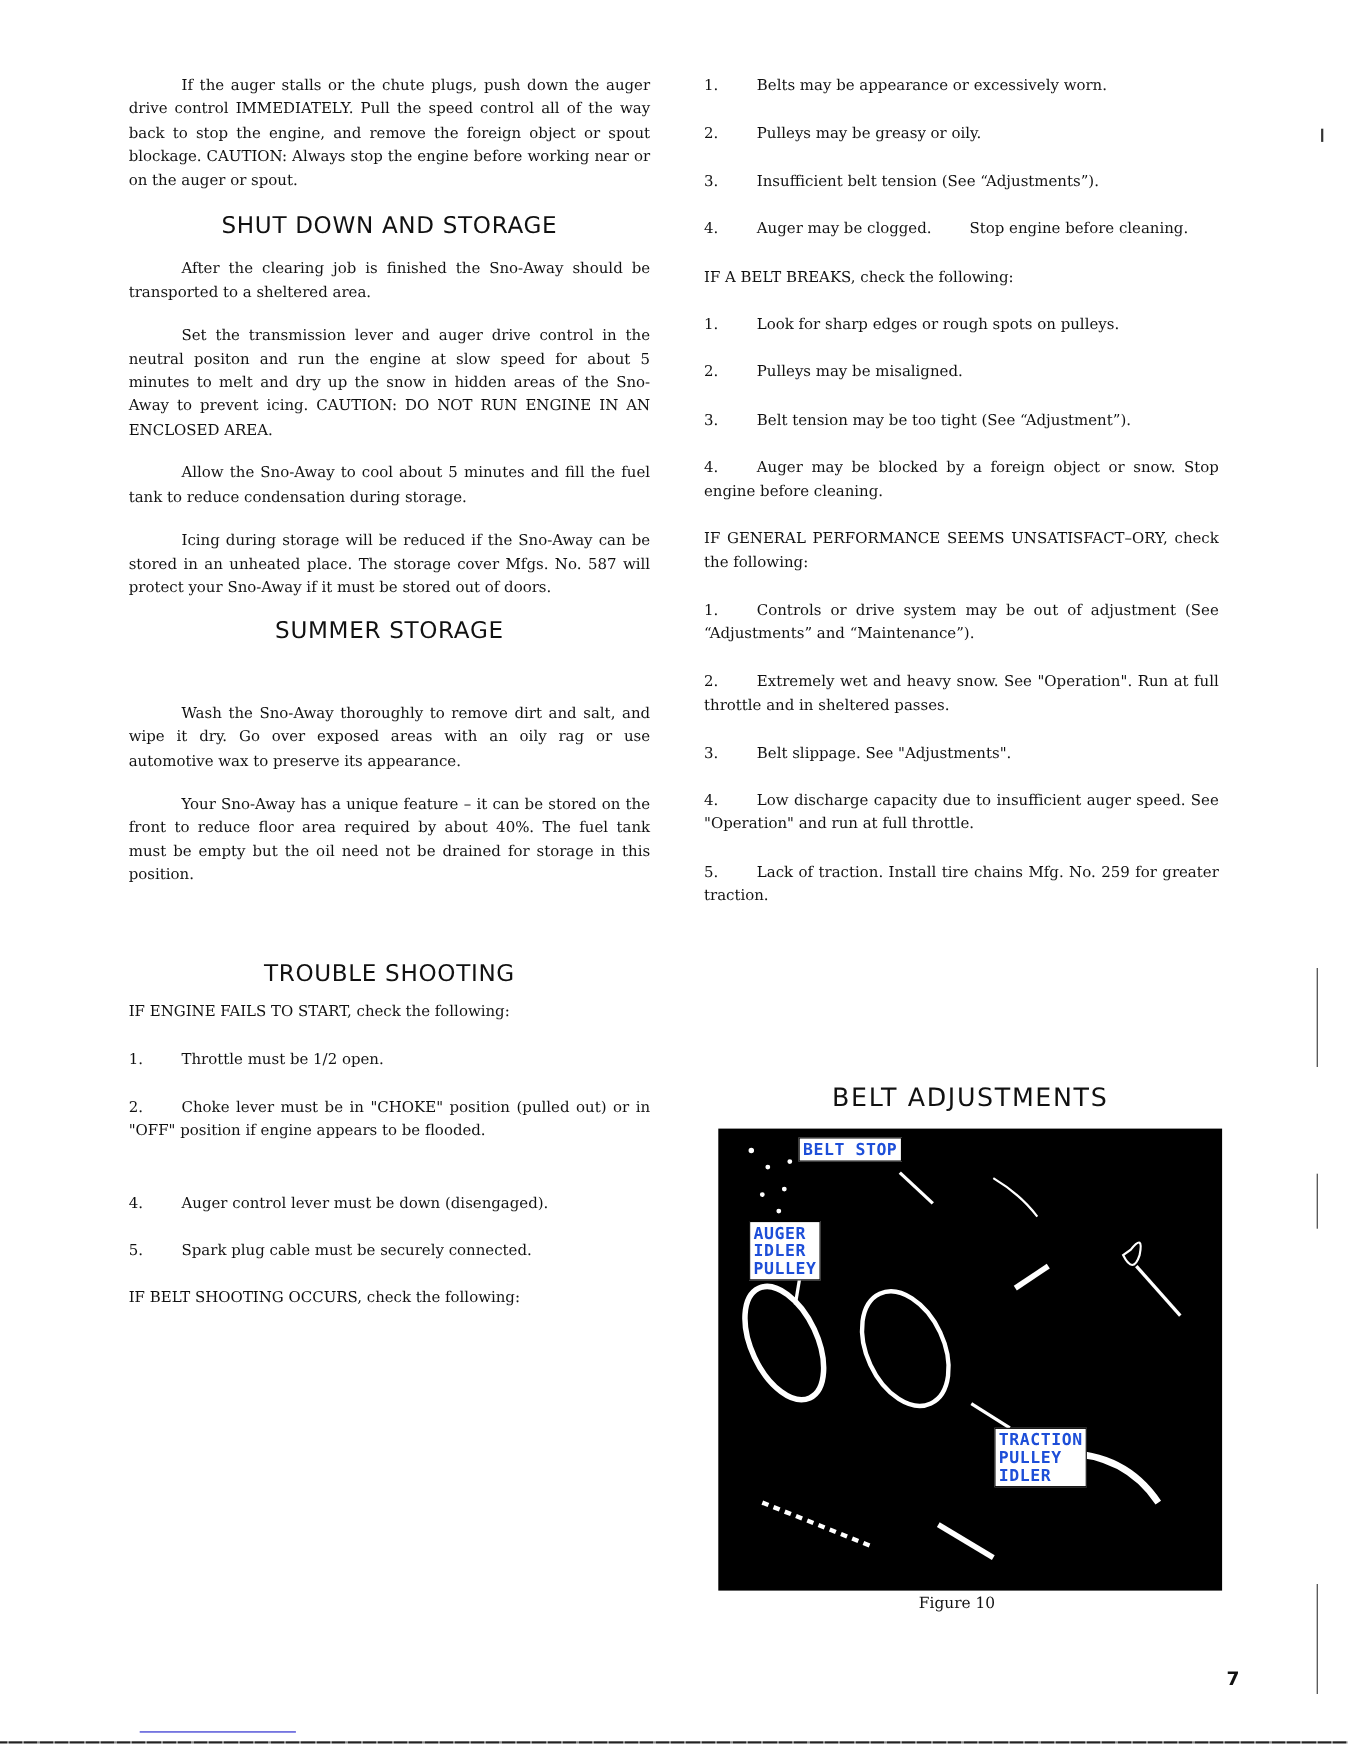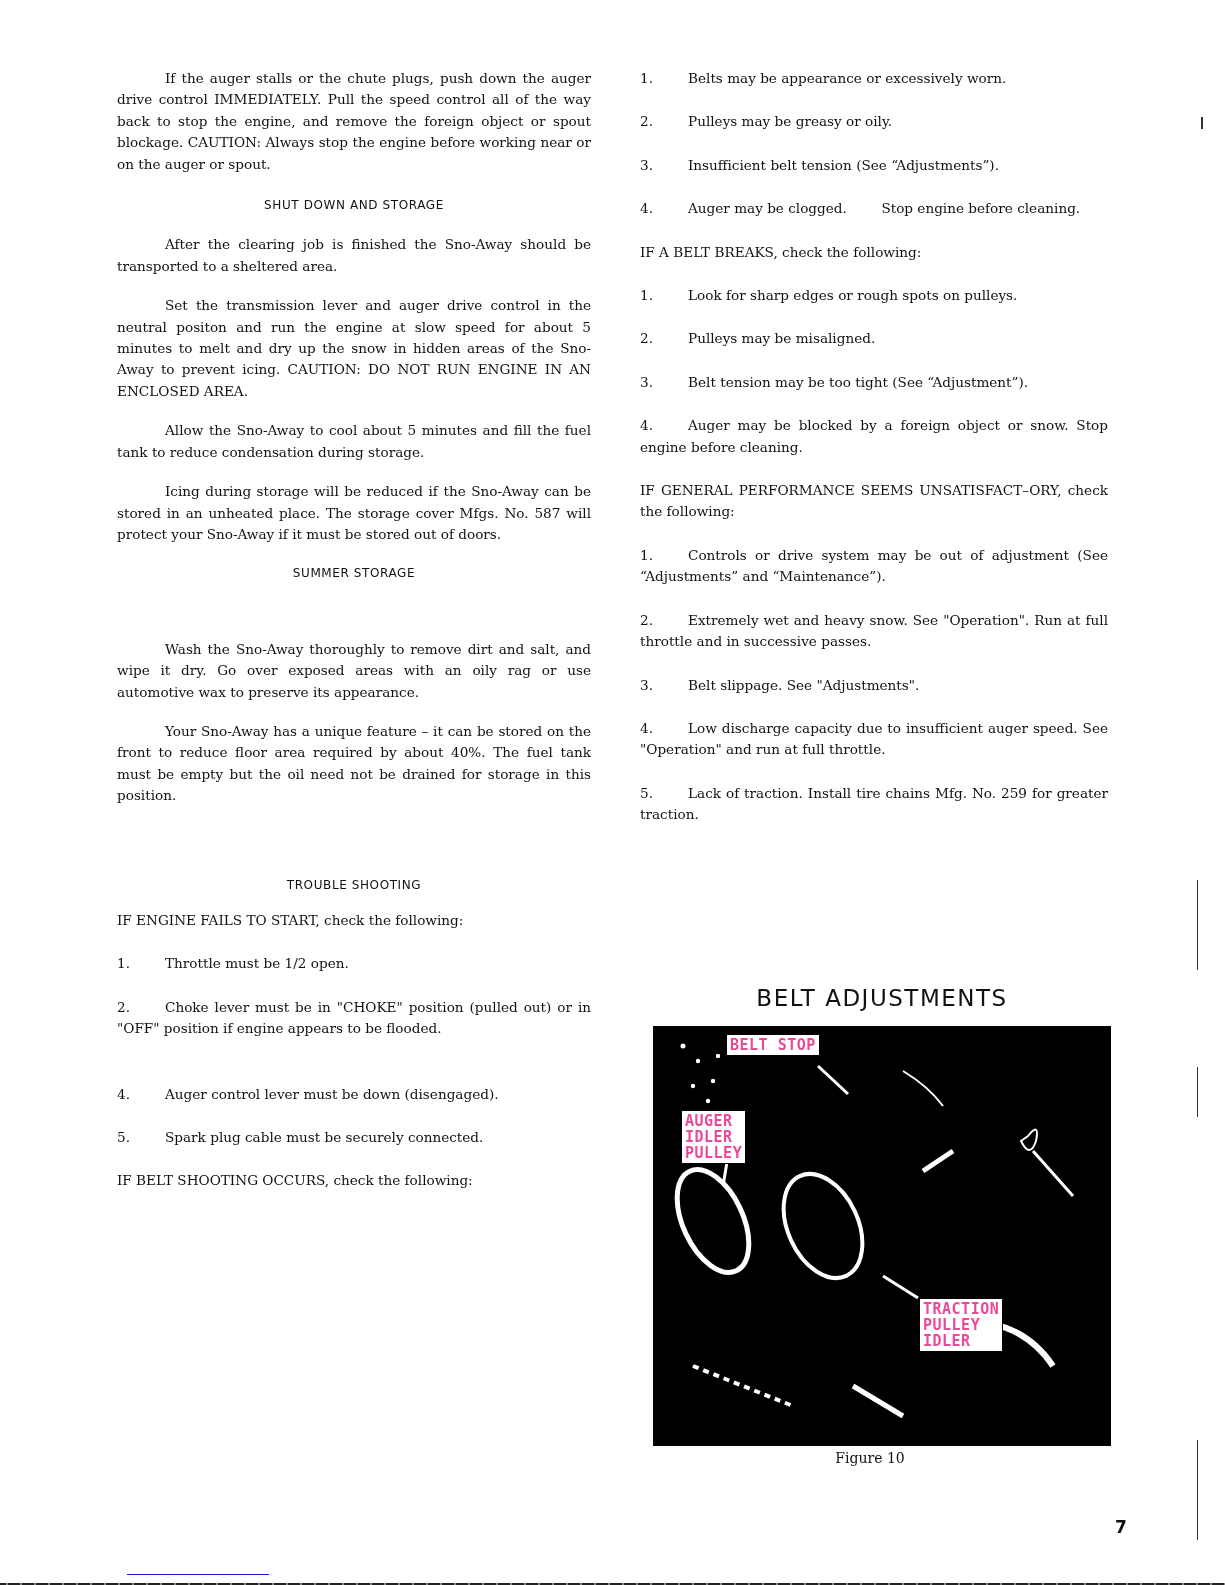--- a/index.html
+++ b/index.html
@@ -8,48 +8,48 @@
     font-family: "DejaVu Serif", "Liberation Serif", serif;
     color: #111;
   }
   .col { position: absolute; top: 68px; width: 474px; font-size: 13.6px; line-height: 21.4px; }
   .col-left { left: 117px; }
   .col-right { left: 640px; width: 468px; }
   p { margin: 0; text-align: justify; }
   p.indent { text-indent: 48px; }
   .heading {
     font-family: "DejaVu Sans", "Liberation Sans", sans-serif;
-    font-size: 12px; letter-spacing: 0.6px; text-align: center; font-weight: normal;
+    font-size: 21px; letter-spacing: 0.6px; text-align: center; font-weight: normal;
     margin: 0;
   }
   .item { display: block; text-align: justify; }
   .item .num { display: inline-block; width: 48px; }
   .lead { margin: 0; }
   .gap-s { height: 18px; }
   .gap-m { height: 22px; }
 
   .fig-title {
     position: absolute; left: 653px; width: 458px; top: 985px;
     font-family: "DejaVu Sans", "Liberation Sans", sans-serif;
     font-size: 23px; letter-spacing: 1.5px; text-align: center;
   }
   .photo {
     position: absolute; left: 653px; top: 1026px; width: 458px; height: 420px;
     background: #000; overflow: hidden;
   }
   .photo svg { position: absolute; left: 0; top: 0; }
   .label {
-    position: absolute; background: #fff; color: #ec4899;
+    position: absolute; background: #fff; color: #1d4ed8;
     font-family: "DejaVu Sans Mono", "Liberation Mono", monospace;
     font-weight: bold; font-size: 15px; line-height: 16px; padding: 2px 3px;
     border: 1px solid #000; letter-spacing: 0.5px;
   }
   .label-belt-stop { left: 73px; top: 8px; }
   .label-auger { left: 28px; top: 84px; white-space: pre-line; }
-  .label-traction { left: 266px; top: 272px; white-space: pre-line; }
+  .label-traction { left: 251px; top: 272px; white-space: pre-line; }
   .caption {
     position: absolute; left: 820px; width: 100px; top: 1450px; font-size: 14px;
     text-align: center;
   }
   .page-num {
     position: absolute; left: 1115px; top: 1517px;
     font-family: "DejaVu Sans", "Liberation Sans", sans-serif; font-weight: bold; font-size: 17px;
   }
   .edge-mark { position: absolute; background: #333; width: 2px; }
   .blue-line { position: absolute; left: 127px; top: 1574px; width: 142px; height: 1px; background: #1a1acc; }
@@ -112,21 +112,21 @@
   <div class="item"><span class="num">2.</span><span>Pulleys may be misaligned.</span></div>
   <div class="gap-m"></div>
   <div class="item"><span class="num">3.</span><span>Belt tension may be too tight (See “Adjustment”).</span></div>
   <div class="gap-m"></div>
   <div class="item"><span class="num">4.</span><span>Auger may be blocked by a foreign object or snow. Stop engine before cleaning.</span></div>
   <div class="gap-m"></div>
   <p class="lead">IF GENERAL PERFORMANCE SEEMS UNSATISFACT–ORY, check the following:</p>
   <div class="gap-m"></div>
   <div class="item"><span class="num">1.</span><span>Controls or drive system may be out of adjustment (See “Adjustments” and “Maintenance”).</span></div>
   <div class="gap-m"></div>
-  <div class="item"><span class="num">2.</span><span>Extremely wet and heavy snow. See "Operation". Run at full throttle and in successive passes.</span></div>
+  <div class="item"><span class="num">2.</span><span>Extremely wet and heavy snow. See "Operation". Run at full throttle and in sheltered passes.</span></div>
   <div class="gap-m"></div>
   <div class="item"><span class="num">3.</span><span>Belt slippage. See "Adjustments".</span></div>
   <div class="gap-m"></div>
   <div class="item"><span class="num">4.</span><span>Low discharge capacity due to insufficient auger speed. See "Operation" and run at full throttle.</span></div>
   <div class="gap-m"></div>
   <div class="item"><span class="num">5.</span><span>Lack of traction. Install tire chains Mfg. No. 259 for greater traction.</span></div>
 </div>
 
 <div class="fig-title">BELT ADJUSTMENTS</div>
 <div class="photo">

